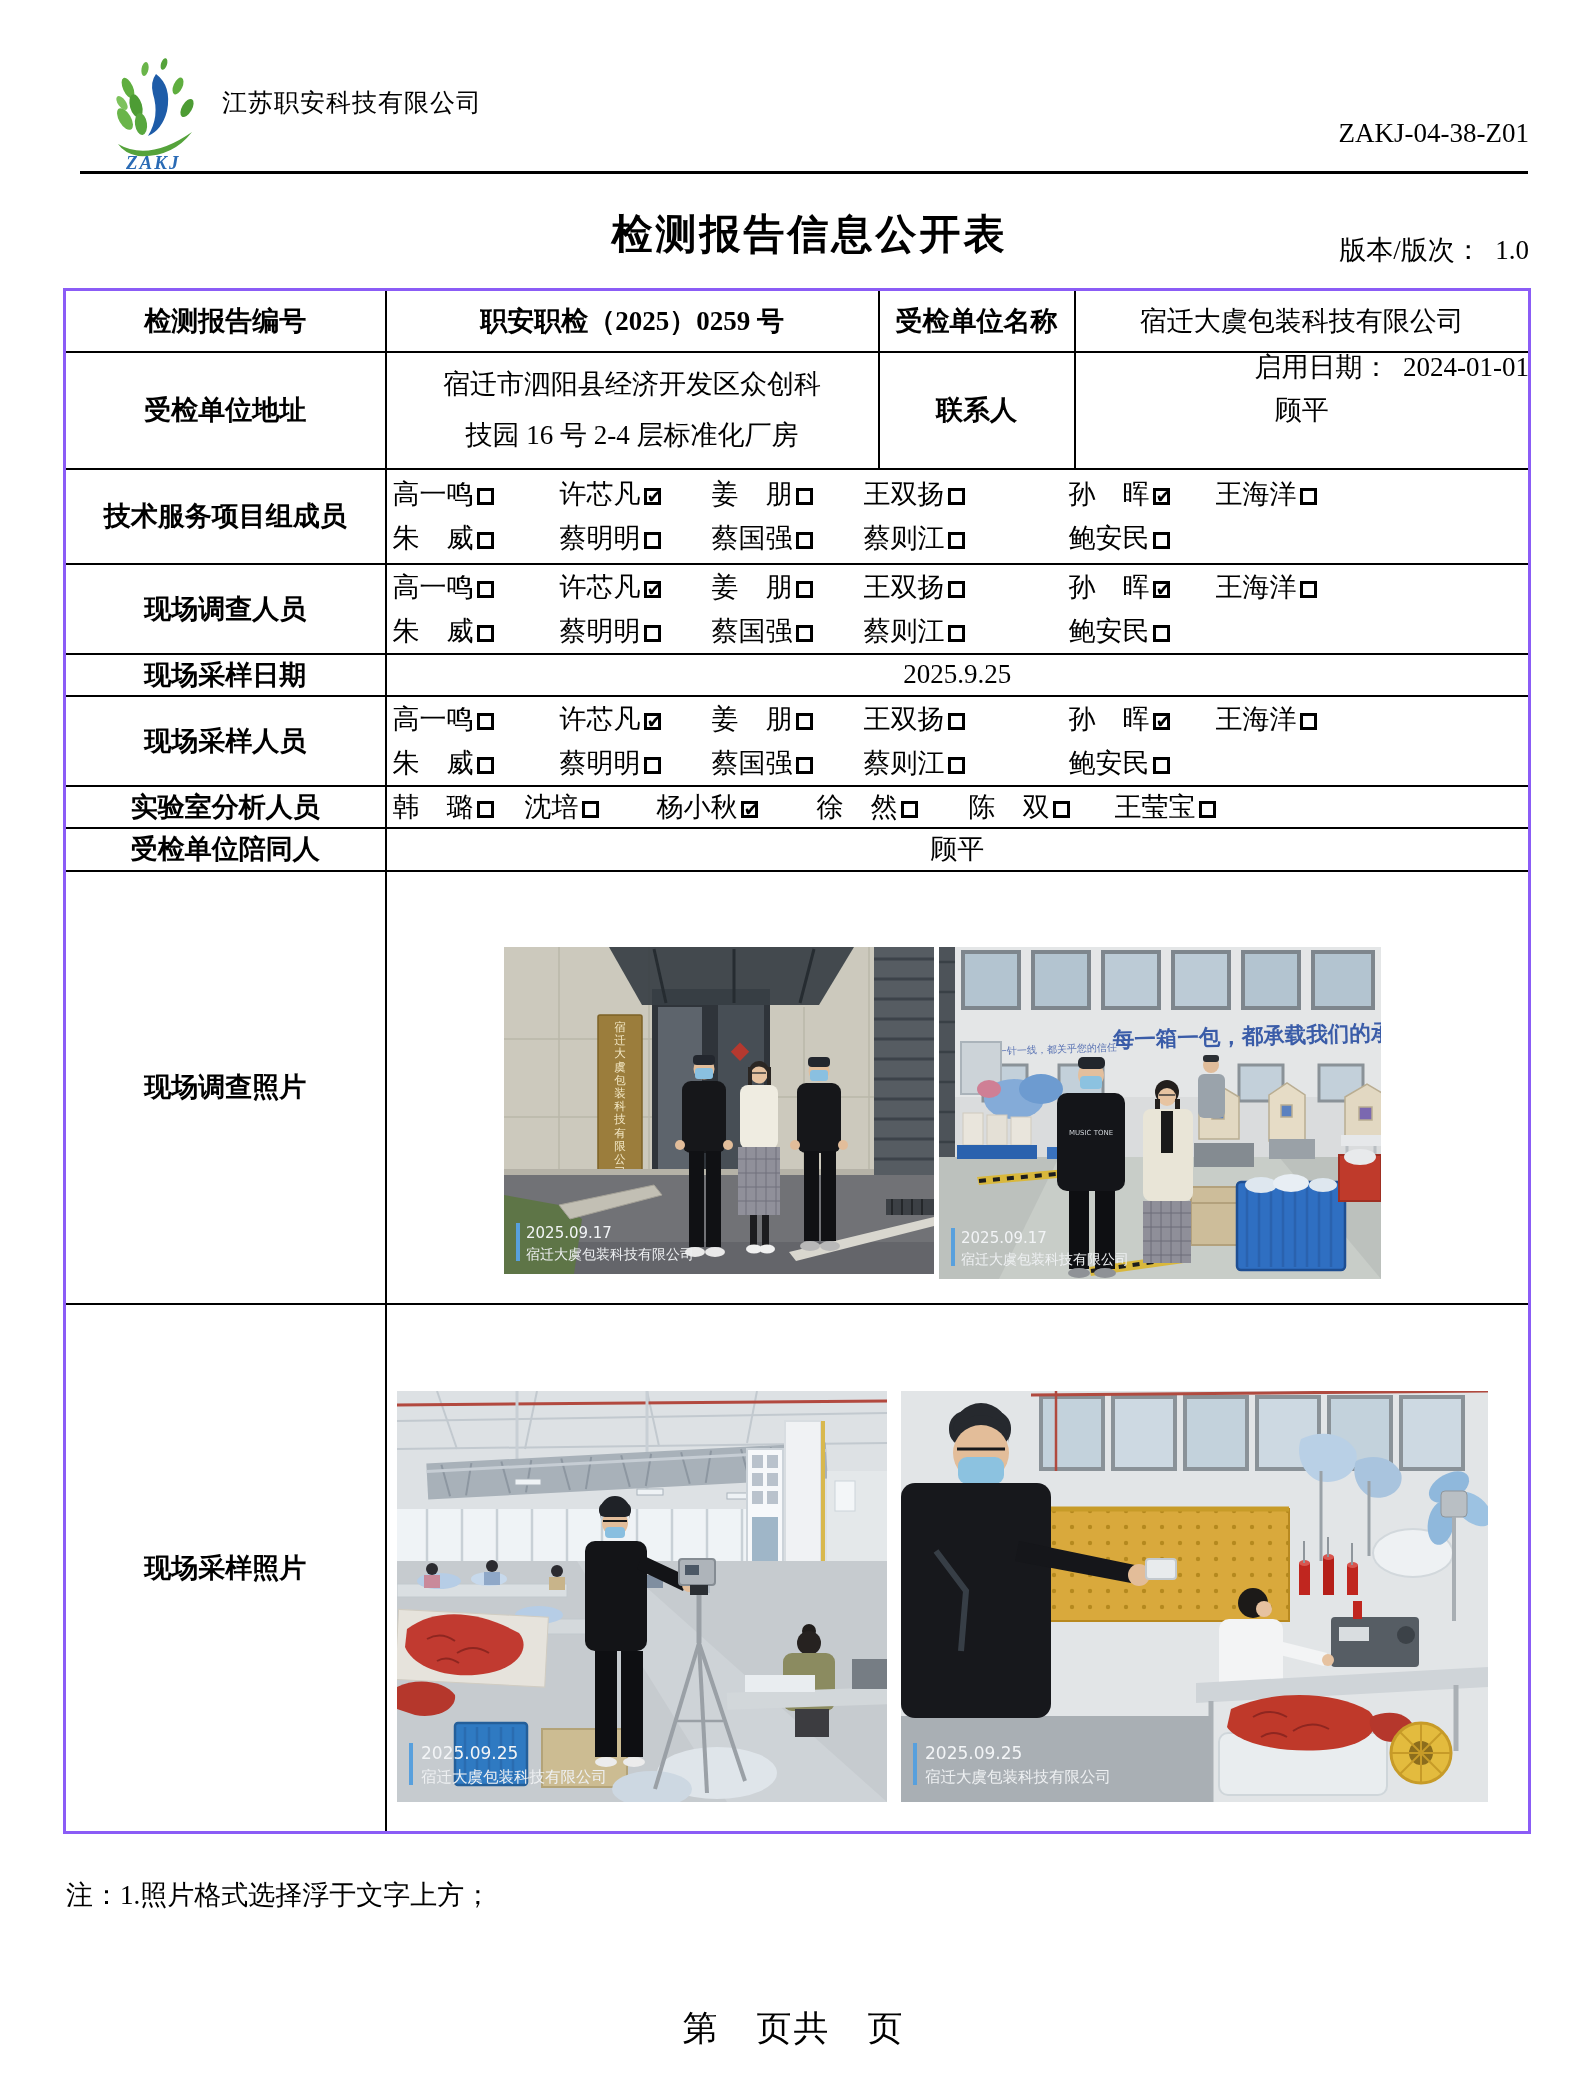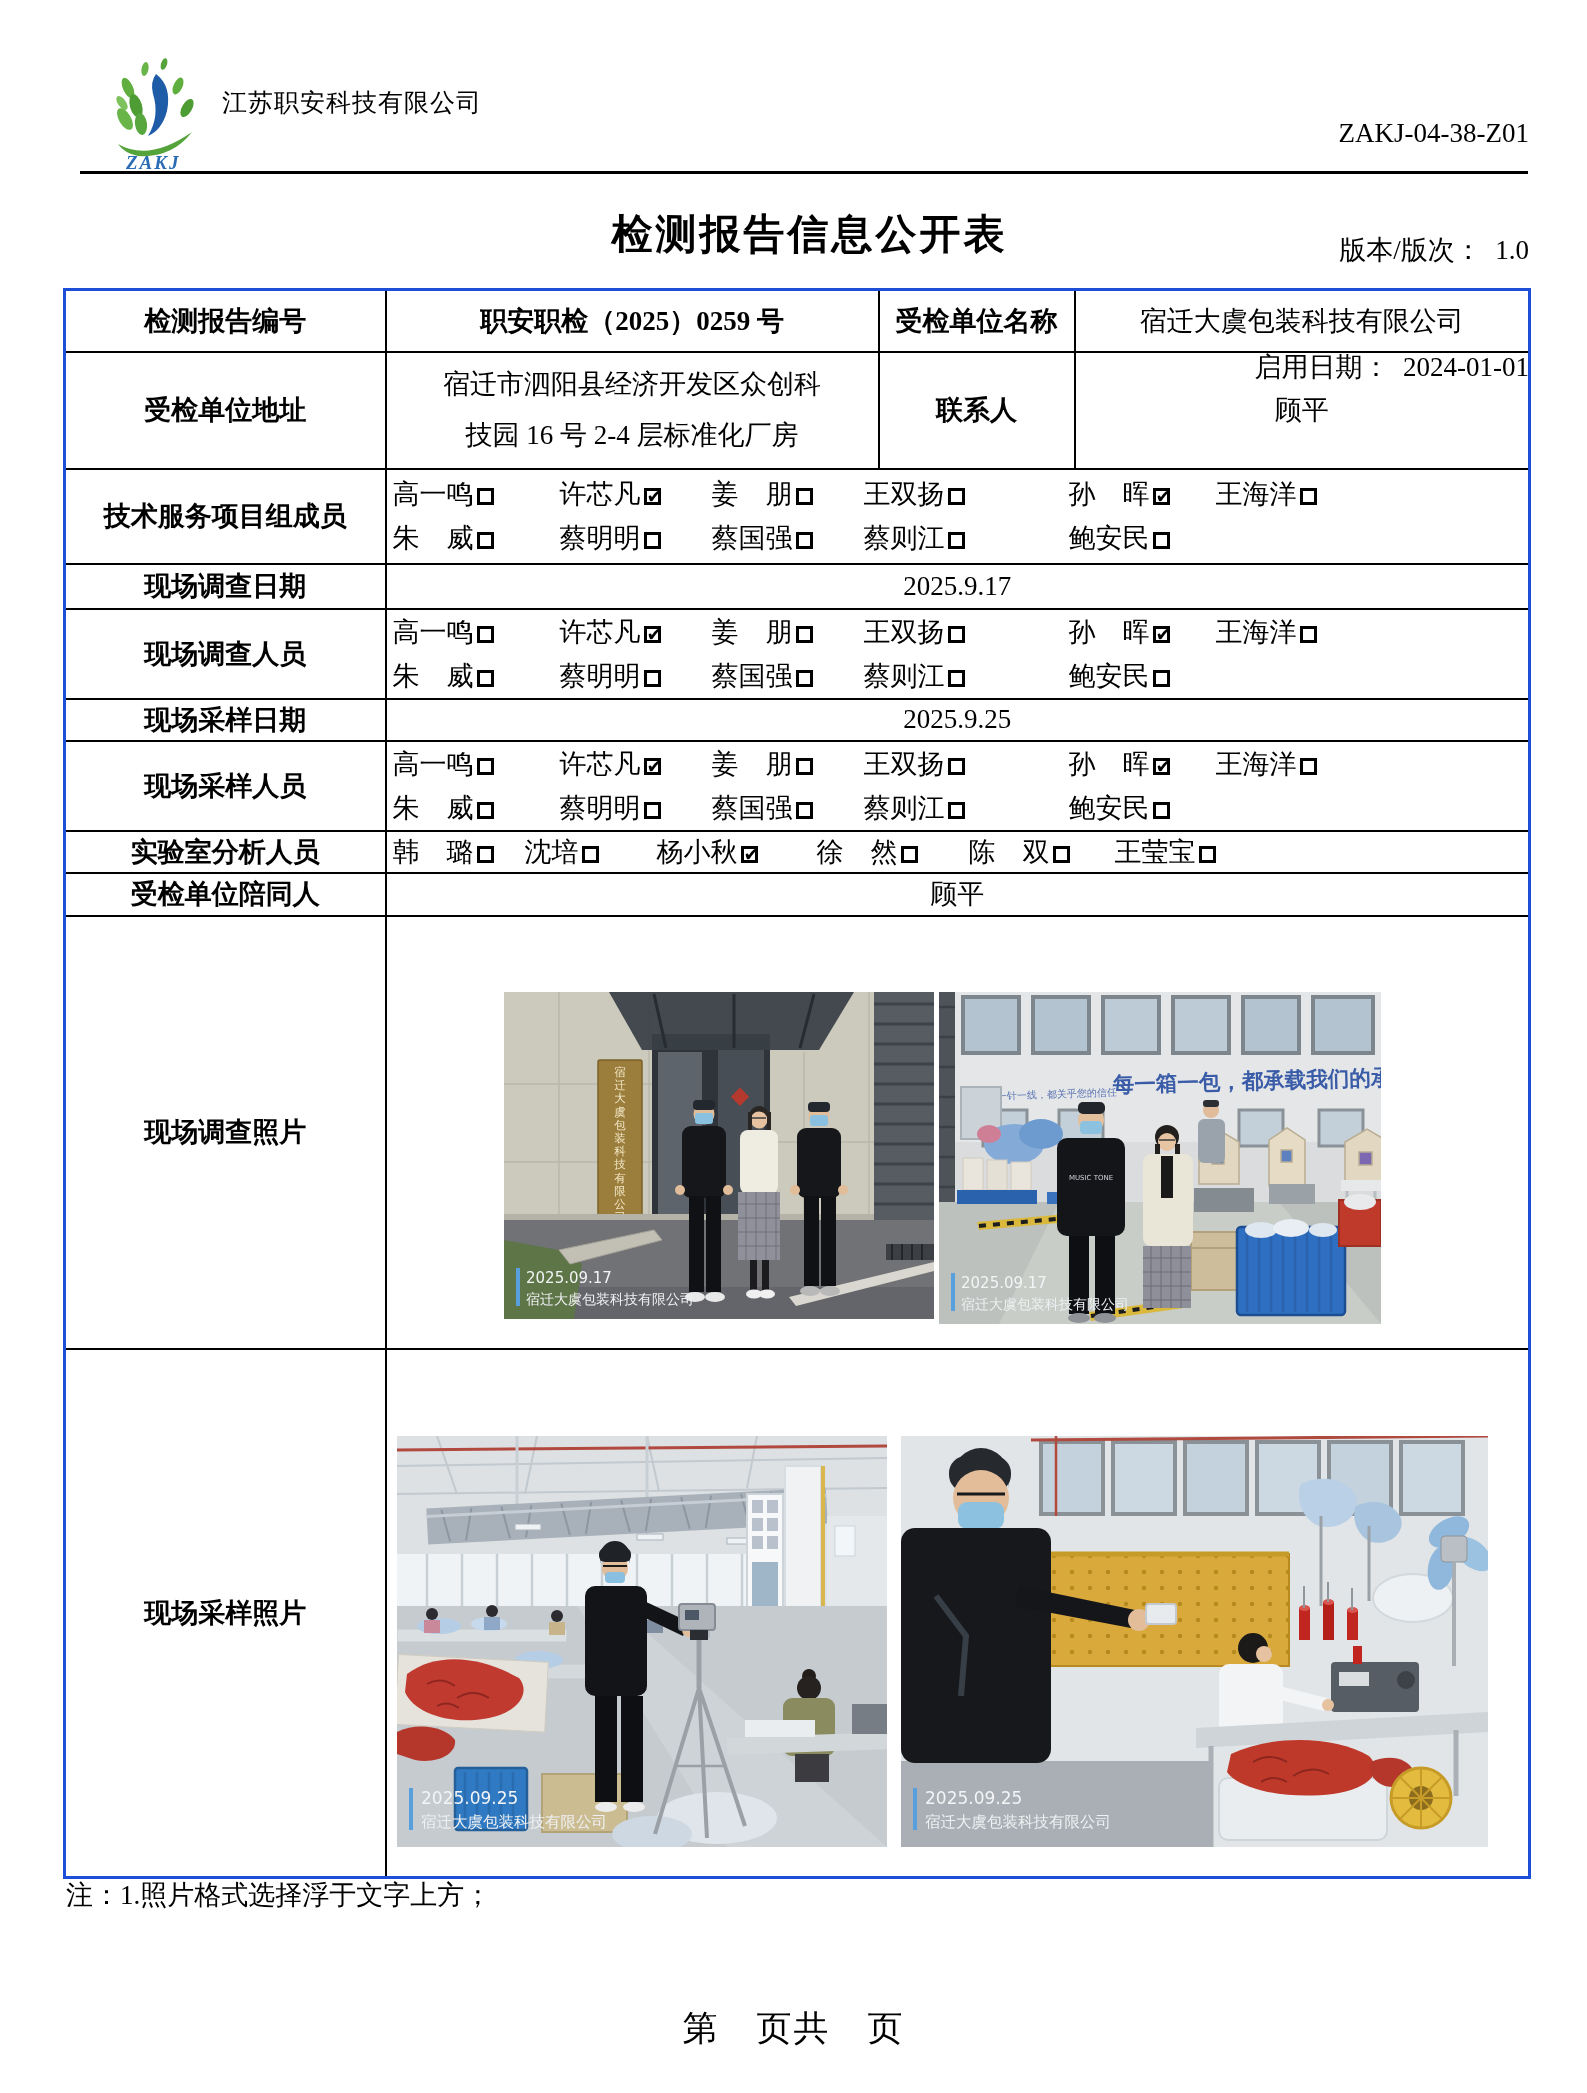--- a/index.html
+++ b/index.html
@@ -9,21 +9,21 @@
     font-family:"Liberation Serif","DejaVu Serif",serif;
     color:#000;
   }
   
   .logo-wrap { position:absolute; left:104px; top:56px; width:110px; height:120px; }
   .company-name { position:absolute; left:222px; top:86px; font-size:25px; letter-spacing:1px; }
   .doc-meta { position:absolute; right:58px; top:36px; text-align:right; font-size:27px; line-height:39px; white-space:pre; }
   .header-rule { position:absolute; left:80px; top:171px; width:1448px; border-top:3px solid #000; }
   .page-title { position:absolute; left:16px; top:207px; width:100%; text-align:center; font-size:41px; font-weight:bold; letter-spacing:3px; }
   
-  table.main { position:absolute; left:63px; top:288px; width:1465px; border-collapse:collapse; table-layout:fixed; border:3px solid #1d4ed8; }
+  table.main { position:absolute; left:63px; top:288px; width:1465px; border-collapse:collapse; table-layout:fixed; border:3px solid #8b5cf6; }
   table.main td { border:2px solid #000; font-size:27px; vertical-align:middle; overflow:hidden; }
   td.lbl { font-weight:bold; text-align:center; }
   td.val-c { text-align:center; }
   td.val-b { text-align:center; font-weight:bold; }
   .addr-line { text-align:center; line-height:51px; }
   
   td.staff-cell { padding-left:6px; }
   .staff-line { display:flex; align-items:center; height:44px; }
   .lab-line { display:flex; align-items:center; height:40px; }
   .staff-item { display:inline-block; white-space:nowrap; }
@@ -116,24 +116,20 @@
             </div>
         <div class="staff-line team-line">
               <span class="staff-item"><span class="staff-name">朱　威</span><span class="cb"></span></span>
               <span class="staff-item"><span class="staff-name">蔡明明</span><span class="cb"></span></span>
               <span class="staff-item"><span class="staff-name">蔡国强</span><span class="cb"></span></span>
               <span class="staff-item"><span class="staff-name">蔡则江</span><span class="cb"></span></span>
               <span class="staff-item"><span class="staff-name">鲍安民</span><span class="cb"></span></span>
             </div>
       </td>
     </tr>
-    <tr style="height:45px">
-      <td class="lbl">现场调查日期</td>
-      <td colspan="3" class="val-c">2025.9.17</td>
-    </tr>
     <tr style="height:90px">
       <td class="lbl">现场调查人员</td>
       <td colspan="3" class="staff-cell">
         <div class="staff-line team-line">
               <span class="staff-item"><span class="staff-name">高一鸣</span><span class="cb"></span></span>
               <span class="staff-item"><span class="staff-name">许芯凡</span><span class="cb checked"></span></span>
               <span class="staff-item"><span class="staff-name">姜　朋</span><span class="cb"></span></span>
               <span class="staff-item"><span class="staff-name">王双扬</span><span class="cb"></span></span>
               <span class="staff-item"><span class="staff-name">孙　晖</span><span class="cb checked"></span></span>
               <span class="staff-item"><span class="staff-name">王海洋</span><span class="cb"></span></span>

